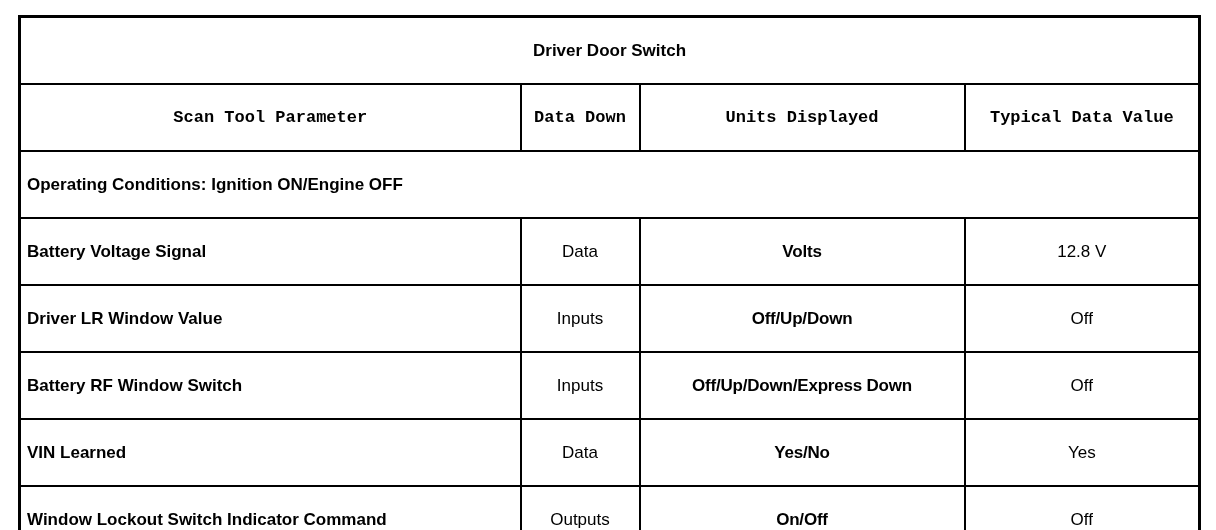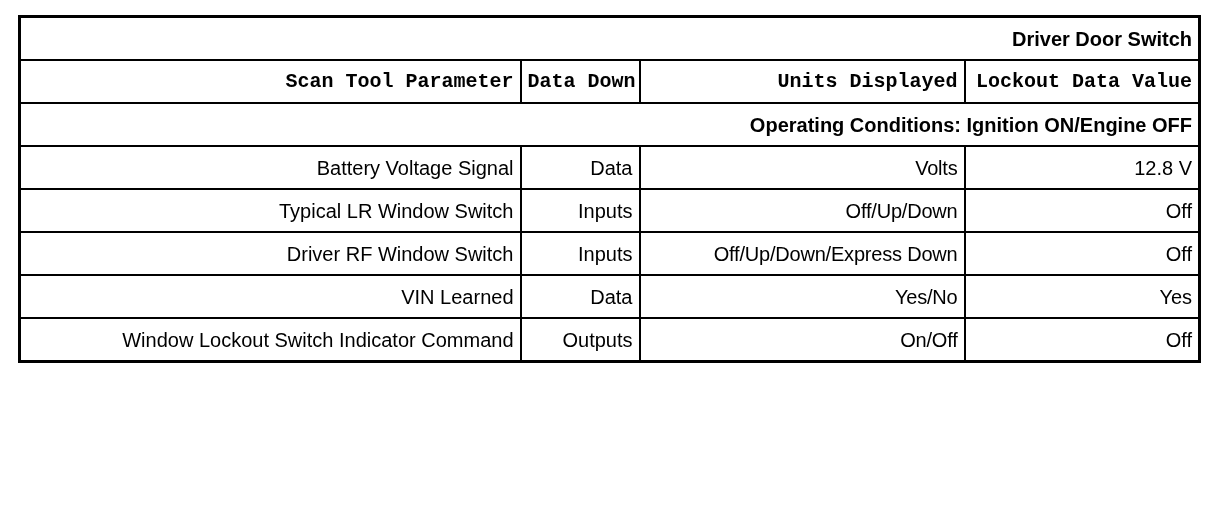--- a/index.html
+++ b/index.html
@@ -26,28 +26,27 @@
 
   table.spec {
     border-collapse: collapse;
     width: 1180px;
     table-layout: fixed;
     border: 3px solid #000000;
   }
 
   table.spec td {
     border: 2px solid #000000;
-    padding: 0 6px;
+    padding: 12px 6px;
     height: 41px;
     vertical-align: middle;
-    font-size: 20px;
+    font-size: 17px;
     line-height: 22px;
     white-space: nowrap;
     overflow: hidden;
-    text-align: right;
   }
 
   
   col.c-param { width: 501px; }
   col.c-list  { width: 119px; }
   col.c-units { width: 325px; }
   col.c-value { width: 235px; }
 
   td.title-cell {
     text-align: center;
@@ -67,31 +66,31 @@
   td.cond-cell {
     text-align: left;
     font-weight: bold;
     font-size: 21px;
     height: 43px;
     margin-top: 16px;
   }
 
   td.param-cell {
     text-align: left;
-    font-weight: normal;
+    font-weight: bold;
   }
 
   td.ctr-cell {
     text-align: center;
     font-weight: normal;
   }
 
   td.units-cell {
     text-align: center;
-    font-weight: normal;
+    font-weight: bold;
     letter-spacing: -0.2px;
   }
 </style>
 </head>
 <body>
 
 <div class="sheet">
   <table class="spec">
     <colgroup>
       <col class="c-param">
@@ -100,40 +99,40 @@
       <col class="c-value">
     </colgroup>
     <tbody>
       <tr>
         <td class="title-cell" colspan="4">Driver Door Switch</td>
       </tr>
       <tr>
         <td class="head-cell">Scan Tool Parameter</td>
         <td class="head-cell">Data Down</td>
         <td class="head-cell">Units Displayed</td>
-        <td class="head-cell">Lockout Data Value</td>
+        <td class="head-cell">Typical Data Value</td>
       </tr>
       <tr>
         <td class="cond-cell" colspan="4">Operating Conditions: Ignition ON/Engine OFF</td>
       </tr>
 
       <tr>
         <td class="param-cell">Battery Voltage Signal</td>
         <td class="ctr-cell">Data</td>
         <td class="units-cell">Volts</td>
         <td class="ctr-cell">12.8 V</td>
       </tr>
       <tr>
-        <td class="param-cell">Typical LR Window Switch</td>
+        <td class="param-cell">Driver LR Window Value</td>
         <td class="ctr-cell">Inputs</td>
         <td class="units-cell">Off/Up/Down</td>
         <td class="ctr-cell">Off</td>
       </tr>
       <tr>
-        <td class="param-cell">Driver RF Window Switch</td>
+        <td class="param-cell">Battery RF Window Switch</td>
         <td class="ctr-cell">Inputs</td>
         <td class="units-cell">Off/Up/Down/Express Down</td>
         <td class="ctr-cell">Off</td>
       </tr>
       <tr>
         <td class="param-cell">VIN Learned</td>
         <td class="ctr-cell">Data</td>
         <td class="units-cell">Yes/No</td>
         <td class="ctr-cell">Yes</td>
       </tr>

